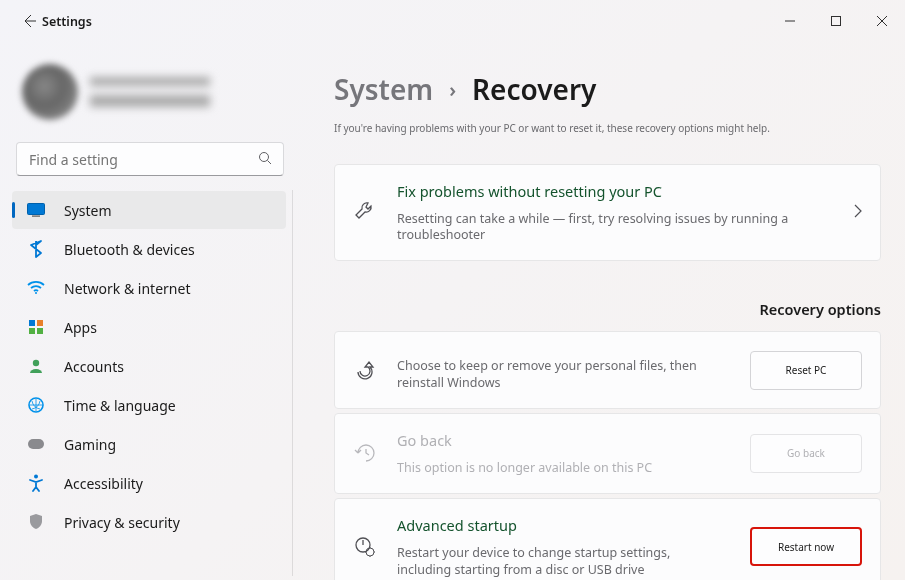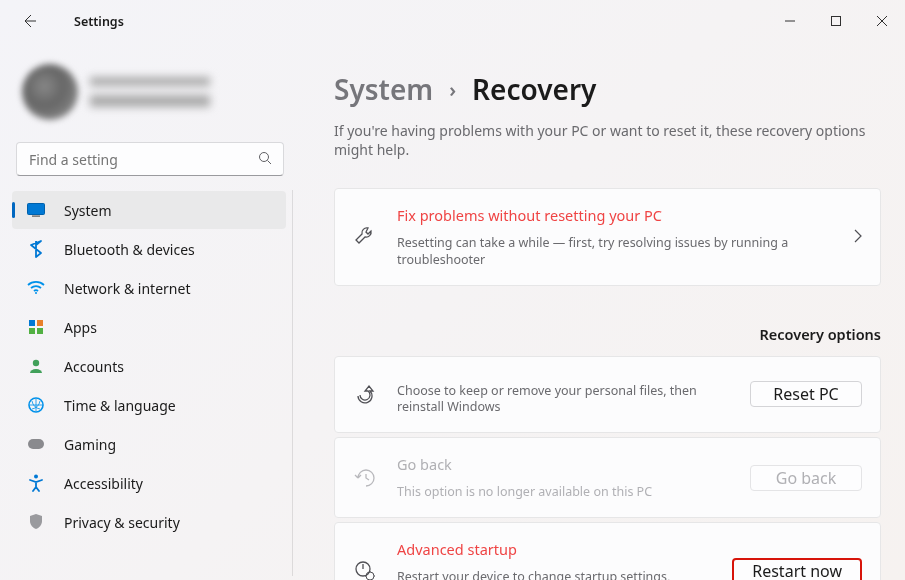--- a/index.html
+++ b/index.html
@@ -8,21 +8,21 @@
     background: linear-gradient(135deg, #f4f4f8 0%, #f6f2f0 100%);
     color: #1b1b1b;
   }
   .titlebar {
     height: 42px;
     display: flex;
     align-items: center;
     padding: 0 0 0 18px;
   }
   .back-arrow { width: 22px; height: 22px; display: flex; align-items: center; justify-content: center; }
-  .title { font-size: 12.5px; font-weight: 600; margin-left: 34px; }
+  .title { font-size: 12.5px; font-weight: 600; margin-left: 2px; }
   .win-controls { margin-left: auto; display: flex; gap: 0; }
   .win-btn { width: 46px; height: 32px; display: flex; align-items: center; justify-content: center; }
   .content {
     display: flex;
     height: calc(580px - 42px);
   }
   .sidebar {
     width: 300px;
     padding: 12px 8px 4px 8px;
     display: flex;
@@ -88,46 +88,46 @@
     flex: 1;
     padding: 28px 24px 0 34px;
     overflow-y: auto;
   }
   .crumbs {
     display: flex; align-items: center; gap: 16px;
     font-size: 28px; font-weight: 600;
   }
   .crumbs .parent { color: #76767b; }
   .crumbs .chev { color: #76767b; font-size: 20px; }
-  .subhead { color: #6a6a6e; font-size: 14px; margin: 14px 0 28px 0; max-width: 560px; line-height: 1.35; }
+  .subhead { color: #6a6a6e; font-size: 10px; margin: 14px 0 28px 0; max-width: 560px; line-height: 1.35; }
   .card {
     background: #fcfcfd;
     border: 1px solid #e6e6e7;
     border-radius: 4px;
     padding: 16px 18px;
     display: flex;
     align-items: center;
     gap: 20px;
     margin-bottom: 4px;
   }
   .card-ico { width: 24px; flex-shrink:0; display:flex; justify-content:center;}
   .card-body { flex: 1; }
-  .card-title { font-size: 14.5px; font-weight: 400; color: #ef4444; }
+  .card-title { font-size: 14.5px; font-weight: 400; color: #14532d; }
   .card-sub { font-size: 12.5px; color: #6a6a6e; margin-top: 10px; line-height:1.35; }
   .card-chev { flex-shrink:0; }
   .section-hdr { font-size: 14.5px; font-weight: 600; margin: 38px 0 12px 2px; text-align: right; }
   .card.disabled .card-title,
   .card.disabled .card-sub { color: #b0b0b4; }
   .btn {
     min-width: 112px;
-    height: 26px;
+    height: 39px;
     background: #fdfdfe;
     border: 1px solid #d4d4d7;
     border-radius: 4px;
-    font-size: 16px;
+    font-size: 10px;
     padding: 0 18px;
     display: inline-flex; align-items: center; justify-content: center;
     cursor: default;
   }
   .btn.disabled { color: #b0b0b4; border-color:#e4e4e6;}
   .btn.highlight { border: 2.5px solid #d7140a; }
 </style>
 </head>
 <body>
 

